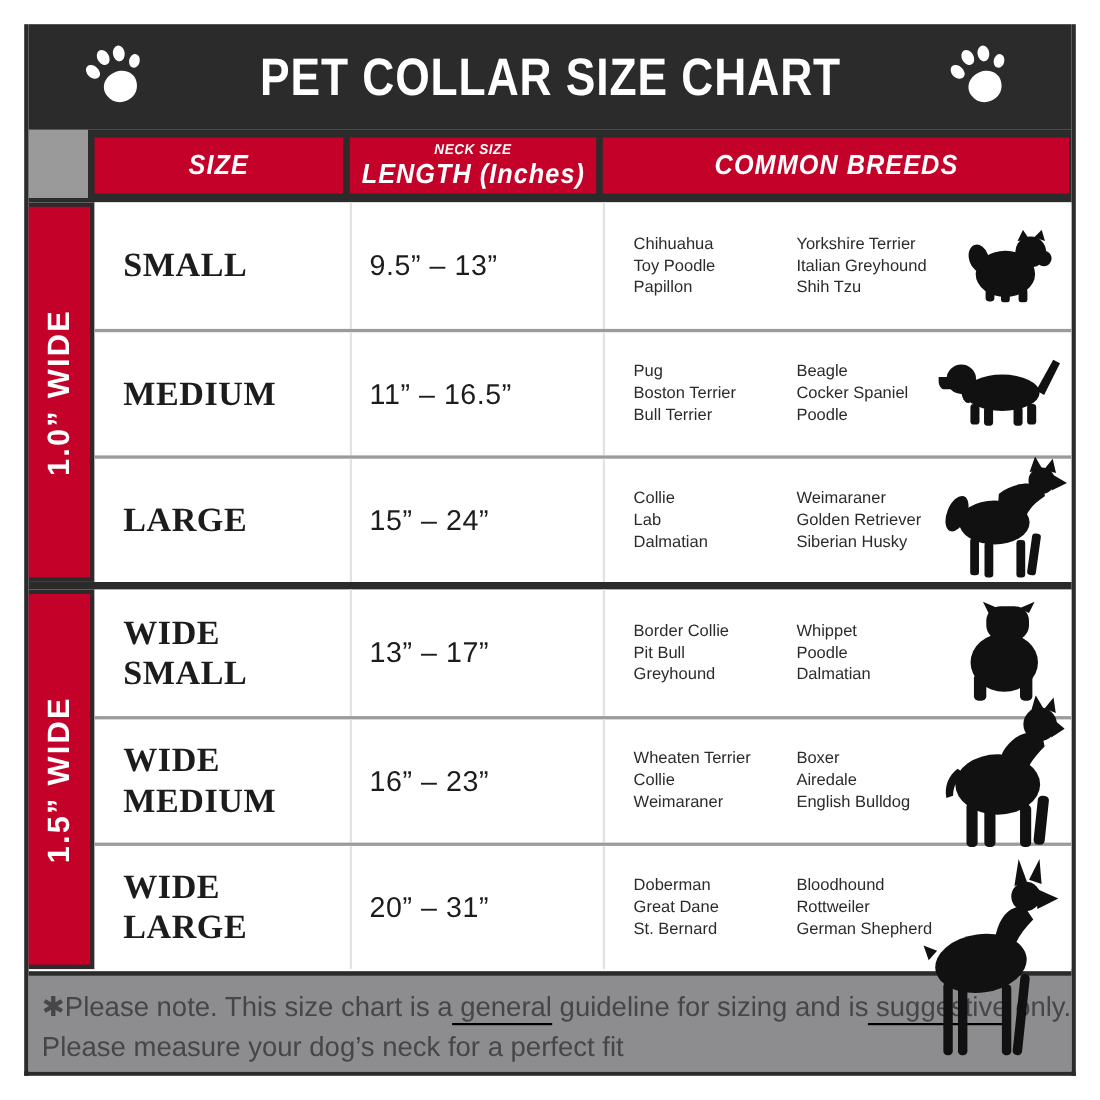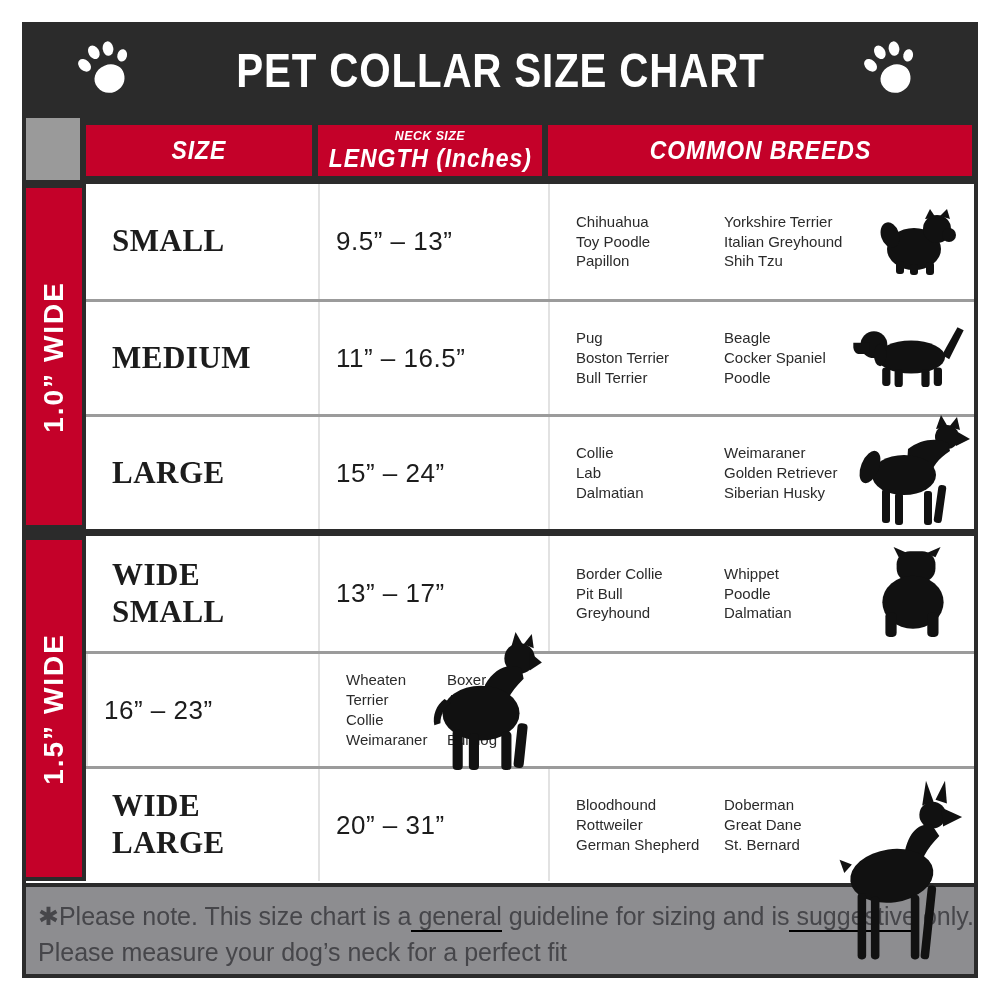--- a/index.html
+++ b/index.html
@@ -231,20 +231,23 @@
                   <path d="M64 12 L69 2 L55 8 Z"></path>
                 <rect x="26" y="6" width="38" height="30" rx="13"></rect>
                 <ellipse cx="42" cy="56" rx="30" ry="26"></ellipse>
                 <rect x="15" y="66" width="11" height="24" rx="4"></rect>
                 <rect x="56" y="66" width="11" height="24" rx="4"></rect>
               </svg>
             </div>
           </div>
         </div>
         <div class="row">
+          <div class="cell-size">
+              <span>WIDE MEDIUM</span>
+            </div>
           <div class="cell-neck">16” – 23”</div>
           <div class="cell-breeds">
             <ul class="breed-col">
               <li>Wheaten Terrier</li>
               <li>Collie</li>
               <li>Weimaraner</li>
             </ul>
             <ul class="breed-col">
               <li>Boxer</li>
               <li>Airedale</li>
@@ -267,28 +270,28 @@
             </div>
           </div>
         </div>
         <div class="row">
           <div class="cell-size">
               <span>WIDE LARGE</span>
             </div>
           <div class="cell-neck">20” – 31”</div>
           <div class="cell-breeds">
             <ul class="breed-col">
+              <li>Doberman</li>
+              <li>Great Dane</li>
+              <li>St. Bernard</li>
+            </ul>
+            <ul class="breed-col">
               <li>Bloodhound</li>
               <li>Rottweiler</li>
               <li>German Shepherd</li>
-            </ul>
-            <ul class="breed-col">
-              <li>Doberman</li>
-              <li>Great Dane</li>
-              <li>St. Bernard</li>
             </ul>
             <div class="dog dog-doberman">
               <svg viewBox="0 0 160 192">
                 <path d="M116 26 L120 0 L128 22 Z"></path>
                   <path d="M130 20 L140 0 L142 24 Z"></path>
                 <circle cx="127" cy="36" r="14"></circle>
                 <path d="M136 28 L158 38 L138 48 Z"></path>
                 <path d="M96 88 C98 58 110 44 126 46 L134 58 C120 72 114 84 112 100 L94 104 Z"></path>
                 <ellipse cx="84" cy="100" rx="44" ry="28" transform="rotate(-8 84 100)"></ellipse>
                 <path d="M42 88 L29 83 L34 97 Z"></path>

